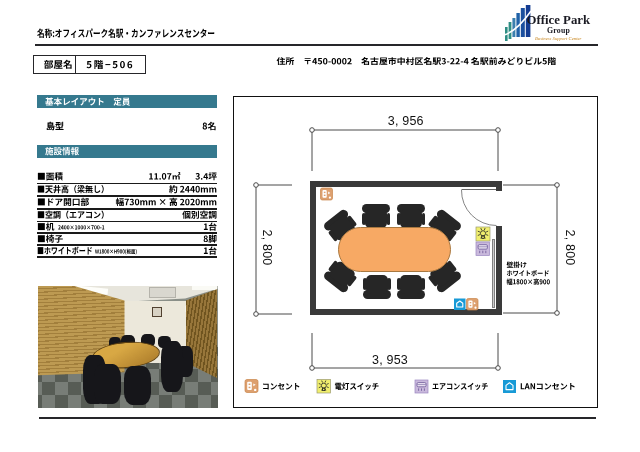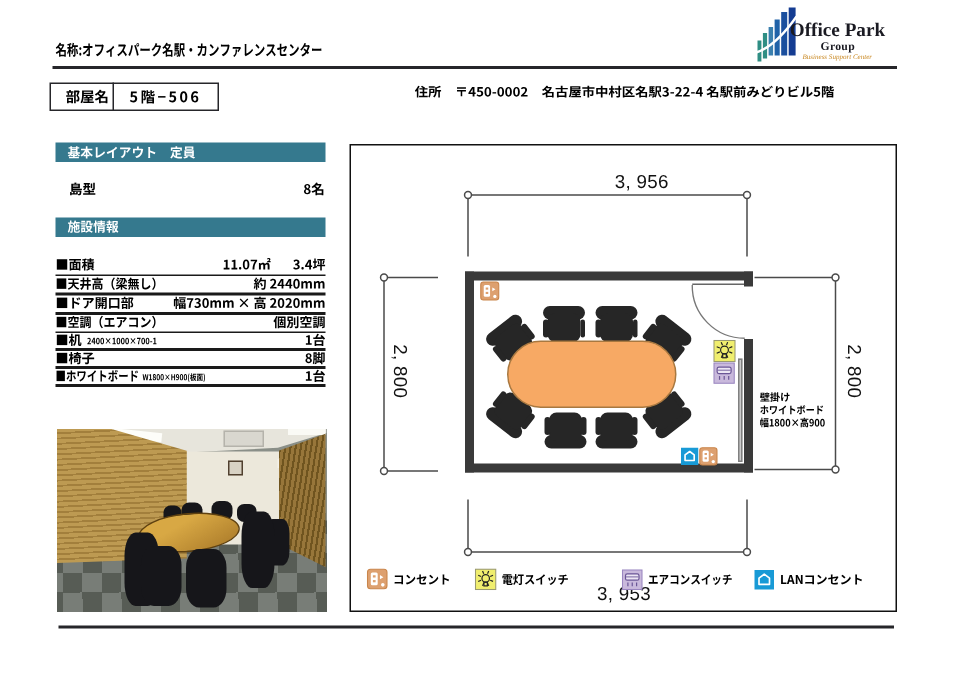--- a/index.html
+++ b/index.html
@@ -150,22 +150,22 @@
       <div class="pc pc2"></div>
       <div class="pc pc3"></div>
   <div class="pc pc4"></div>
       <div class="pc pc5"></div>
   <div class="ptable"></div>
   <div class="pc pc6"></div>
       <div class="pc pc6b"></div>
       <div class="pc pc7"></div>
       <div class="pc pc8"></div>
 </div>
-  <div class="abs dimlab" style="left:365.8px;top:114.8px;text-align:right;">3, 956</div>
-  <div class="abs dimlab" style="left:376px;top:353.5px;margin-top:36px;">3, 953</div>
+  <div class="abs dimlab" style="left:365.8px;top:114.8px;">3, 956</div>
+  <div class="abs dimlab" style="left:350px;top:353.5px;">3, 953</div>
   <div class="abs dimlab dimv" style="left:226.2px;top:240.9px;">2, 800</div>
   <div class="abs dimlab dimv" style="left:529.2px;top:241.2px;">2, 800</div>
   <div class="abs" id="footline"></div>
   <svg width="640" height="452" viewBox="0 0 640 452" style="position:absolute;left:0;top:0">
     <defs>
         <path id="g540d" d="M358 855C299 744 189 623 23 535C50 514 90 470 108 441C148 465 185 490 220 517C273 476 333 423 372 380C268 302 147 242 21 206C46 181 77 131 91 98C167 124 242 156 312 196V-89H433V-50H774V-90H898V363H540C640 459 721 576 773 714L690 757L670 751H443C461 777 477 803 493 829ZM774 58H433V255H774ZM358 645H609C573 579 525 518 469 463C427 506 364 556 310 595C327 611 343 628 358 645Z"></path>
         <path id="g79f0" d="M492 448C472 331 432 212 376 138C404 124 454 93 475 75C532 160 579 293 605 427ZM781 424C819 317 856 175 866 82L978 117C964 210 926 347 884 456ZM510 847C488 747 453 647 405 568H301V710C344 720 385 733 421 747L340 839C263 805 140 775 29 757C42 732 57 692 63 665C102 670 143 677 185 684V568H41V457H169C133 360 76 252 20 187C39 157 65 107 76 73C115 123 153 194 185 271V-89H301V303C325 266 349 227 361 201L430 296C411 318 328 405 301 427V457H408V462C426 451 444 439 455 430C486 470 515 519 541 575H638V47C638 34 633 31 621 31C607 30 564 30 522 32C540 -1 558 -55 563 -88C627 -88 676 -84 711 -65C746 -45 756 -11 756 47V575H957V685H586C601 730 615 776 626 823Z"></path>
         <path id="g3a" d="M163 366C215 366 254 407 254 461C254 516 215 557 163 557C110 557 71 516 71 461C71 407 110 366 163 366ZM163 -14C215 -14 254 28 254 82C254 137 215 178 163 178C110 178 71 137 71 82C71 28 110 -14 163 -14Z"></path>
         <path id="g30aa" d="M60 159 152 55C310 139 472 278 560 394L562 123C562 94 552 81 527 81C493 81 439 85 394 93L405 -37C462 -41 518 -43 579 -43C655 -43 692 -6 691 58L682 506H811C838 506 876 504 908 503V636C884 632 837 628 804 628H679L678 700C678 731 680 770 684 801H542C546 775 549 743 552 700L555 628H224C190 628 142 631 113 635V502C148 504 191 506 227 506H500C420 392 254 251 60 159Z"></path>
         <path id="g30d5" d="M889 666 790 729C764 722 732 721 712 721C656 721 324 721 250 721C217 721 160 726 130 729V588C156 590 204 592 249 592C324 592 655 592 715 592C702 507 664 393 598 310C517 209 404 122 206 75L315 -44C493 13 626 112 717 232C800 343 844 498 867 596C872 617 880 646 889 666Z"></path>

